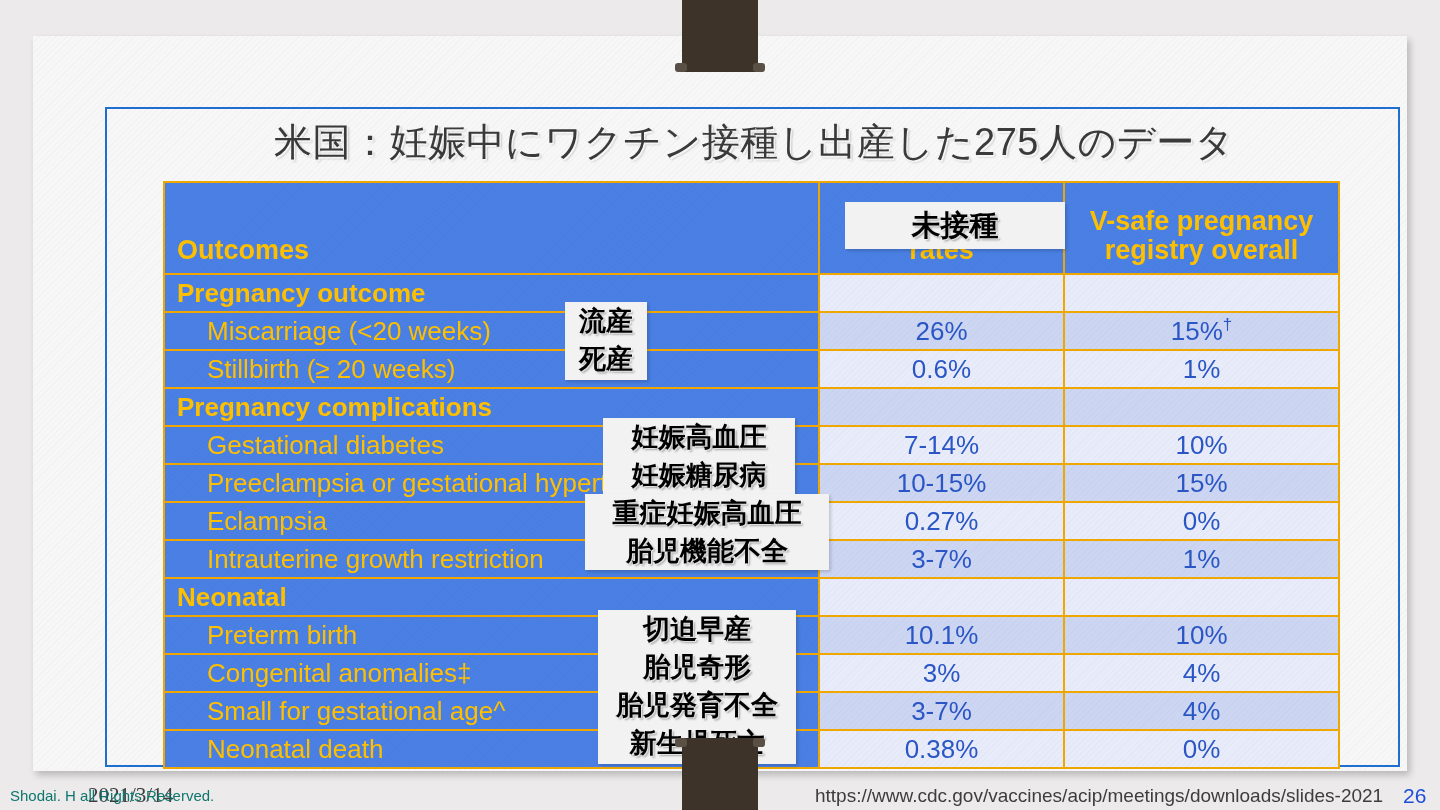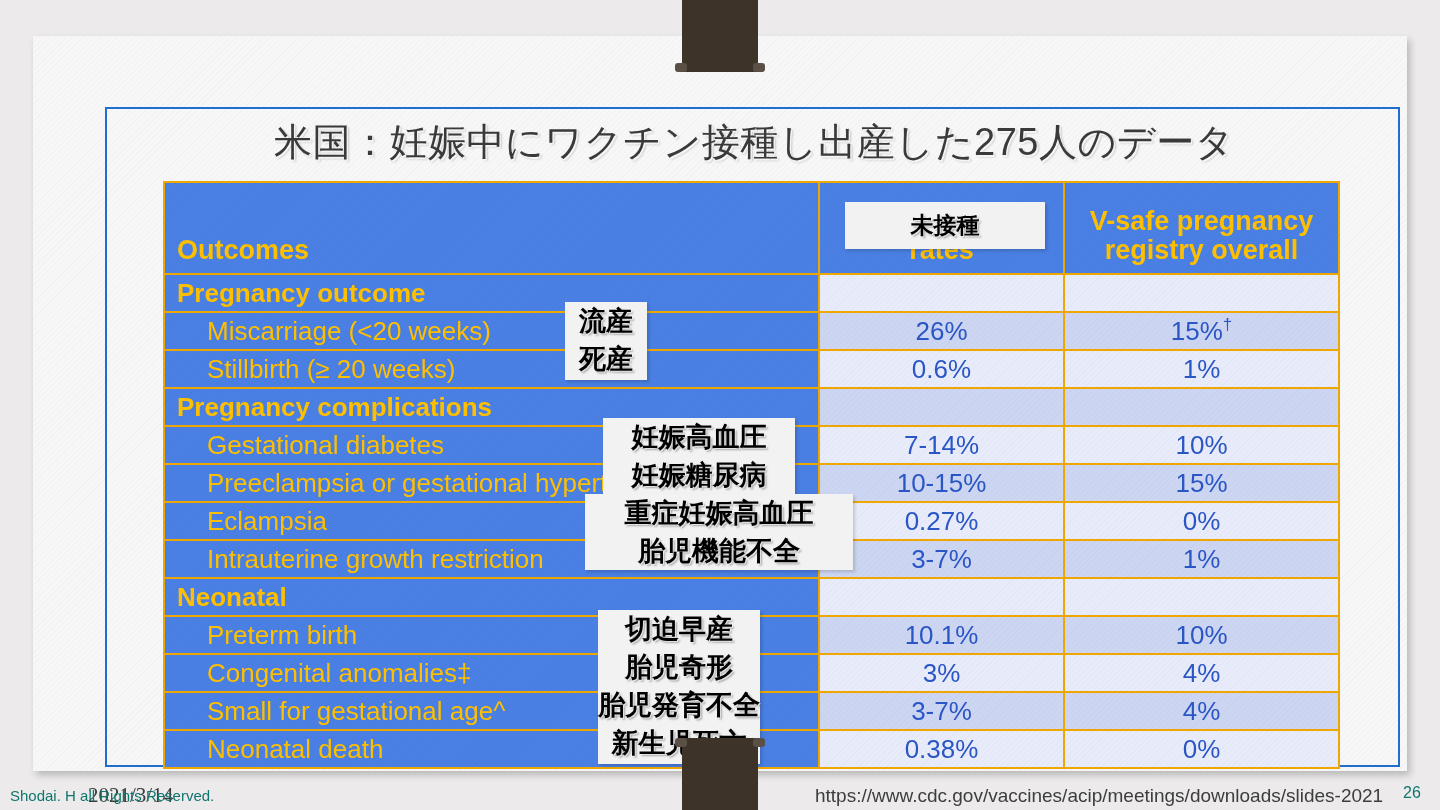--- a/index.html
+++ b/index.html
@@ -112,26 +112,26 @@
     color:#000;
     font-weight:bold;
     text-align:center;
     font-size:27px;
     line-height:38px;
     white-space:nowrap;
     text-shadow:1px 1px 0 rgba(255,255,255,.6), 2px 2px 2px rgba(80,80,80,.45);
     box-shadow:2px 2px 3px rgba(0,0,0,.16);
     z-index:6;
   }
-  #note-unvaccinated{left:812px;top:166px;width:200px;height:47px;line-height:47px;font-size:23px;}
+  #note-unvaccinated{left:812px;top:166px;width:220px;height:47px;line-height:47px;font-size:29px;}
   #note-vaccinated{left:1068px;top:166px;width:196px;height:47px;line-height:47px;font-size:25px;}
   #note-outcome1{left:532px;top:266px;width:82px;height:78px;}
   #note-complications1{left:570px;top:382px;width:192px;height:76px;}
-  #note-complications2{left:552px;top:458px;width:268px;height:76px;}
-  #note-neonatal{left:565px;top:574px;width:162px;height:154px;}
+  #note-complications2{left:552px;top:458px;width:244px;height:76px;}
+  #note-neonatal{left:565px;top:574px;width:198px;height:154px;}
   .jp-note .ln{display:block;}
 
   
   .dark-bar{
     position:absolute;
     width:76px;
     background:#3d3328;
     z-index:9;
   }
   #dark-bar-top{left:682px;top:0;height:72px;}
@@ -158,21 +158,21 @@
   }
   #source-url{
     position:absolute;left:782px;top:746px;
     width:570px;
     font-size:19px;line-height:28px;color:#3d3d3d;
     z-index:7;
     word-break:break-all;
   }
   #page-number{
     position:absolute;left:1370px;top:748px;
-    font-size:16px;color:#0f766e;
+    font-size:21px;color:#1d4ed8;
     z-index:7;
   }
 </style>
 </head>
 <body>
 
 <div id="slide-sheet">
 
   <div id="content-frame"></div>
 

